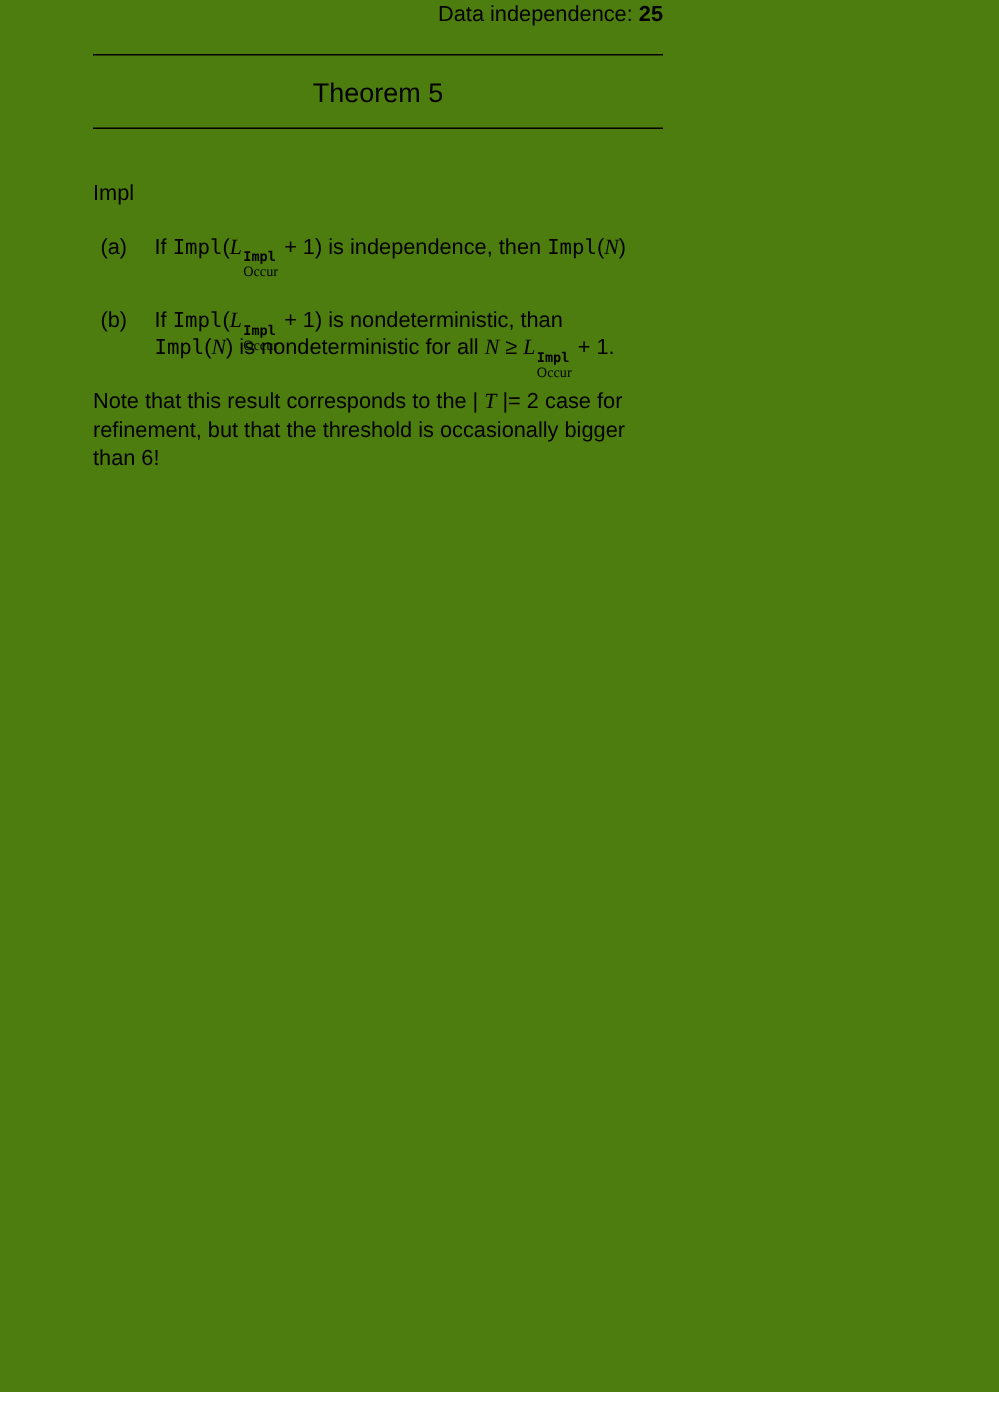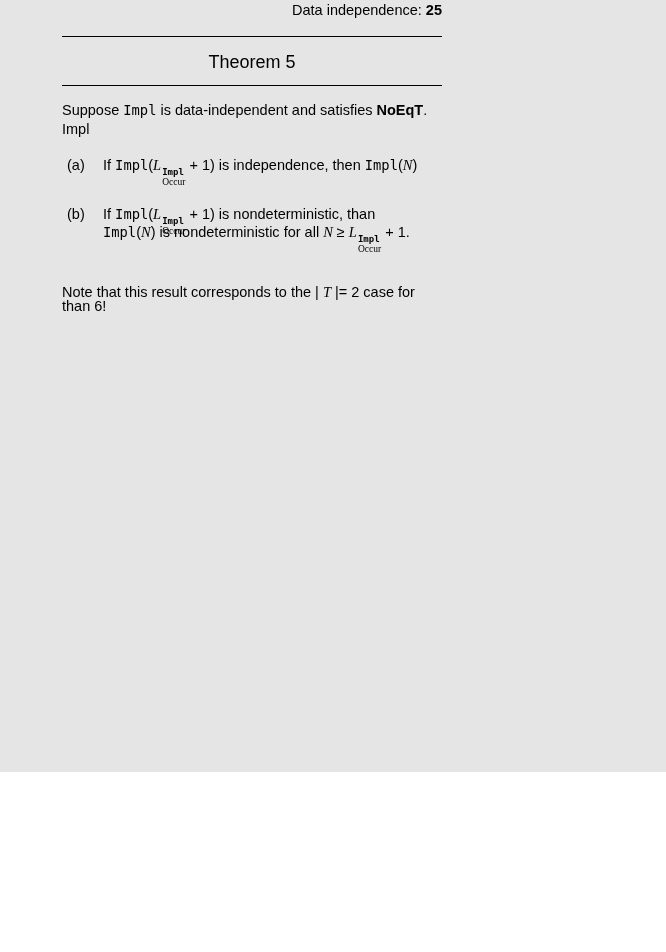--- a/index.html
+++ b/index.html
@@ -3,22 +3,22 @@
 <meta charset="utf-8">
 <style>
   html, body {
     margin: 0;
     padding: 0;
     background: #ffffff;
   }
   .page {
     position: relative;
     width: 666px;
-    height: 772px;
-    background: #e5e5e5;
+    height: 928px;
+    background: #4d7c0f;
     color: #000000;
     font-family: "Liberation Sans", "DejaVu Sans", sans-serif;
     overflow: hidden;
   }
   .content {
     position: absolute;
     left: 62px;
     top: 0;
     width: 380px;
     height: 952px;
@@ -87,36 +87,36 @@
   <div class="content">
 
     <div class="line header-line" style="top:1px;"><span>Data independence: </span><span class="b">25</span></div>
 
     <div class="rule" style="top:36px;"></div>
 
     <div class="line title-line" style="top:51px;">Theorem 5</div>
 
     <div class="rule" style="top:85px;"></div>
 
-    <div class="line" style="top:101px;"><span>Suppose </span><span class="tt">Impl</span><span> is data-independent and satisfies </span><span class="b">NoEqT</span><span>.</span></div>
     <div class="line" style="top:120px;">Impl</div>
 
     <div class="line item-label" style="top:156px;">(a)</div>
     <div class="line item-line" style="top:156px;"><span>If </span><span class="tt">Impl</span><span>(</span><span class="mi">L</span><span class="stack">
           <span class="sup">Impl</span>
           <span class="sub">Occur</span>
         </span><span> + 1)</span><span> is independence, then </span><span class="tt">Impl</span><span>(</span><span class="mi">N</span><span>)</span></div>
 
     <div class="line item-label" style="top:205px;">(b)</div>
     <div class="line item-line" style="top:205px;"><span>If </span><span class="tt">Impl</span><span>(</span><span class="mi">L</span><span class="stack">
           <span class="sup">Impl</span>
           <span class="sub">Occur</span>
         </span><span> + 1)</span><span> is nondeterministic, than</span></div>
     <div class="line item-line" style="top:223px;"><span class="tt">Impl</span><span>(</span><span class="mi">N</span><span>)</span><span> is nondeterministic for all </span><span class="mi">N</span><span> ≥ </span><span class="mi">L</span><span class="stack">
           <span class="sup">Impl</span>
           <span class="sub">Occur</span>
         </span><span> + 1.</span></div>
 
-    <div class="line" style="top:259px;margin-top:24px;"><span>Note that this result corresponds to the </span><span>| </span><span class="mi">T</span><span> |= 2</span><span> case for</span></div>
+    <div class="line" style="top:259px;"><span>Note that this result corresponds to the </span><span>| </span><span class="mi">T</span><span> |= 2</span><span> case for</span></div>
+    <div class="line" style="top:278px;">refinement, but that the threshold is occasionally bigger</div>
     <div class="line" style="top:297px;">than 6!</div>
 
   </div>
 </div>
 
 </body></html>

